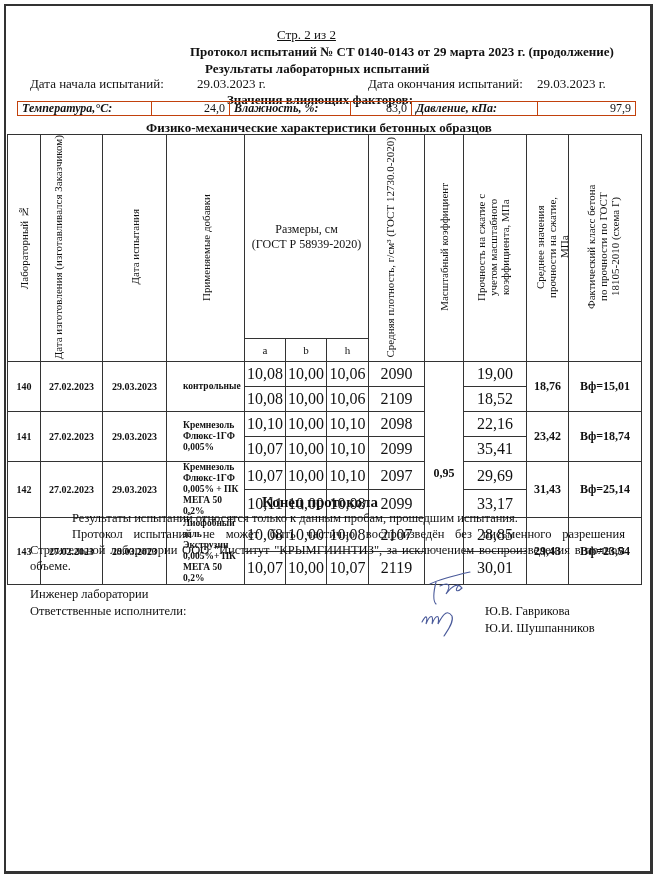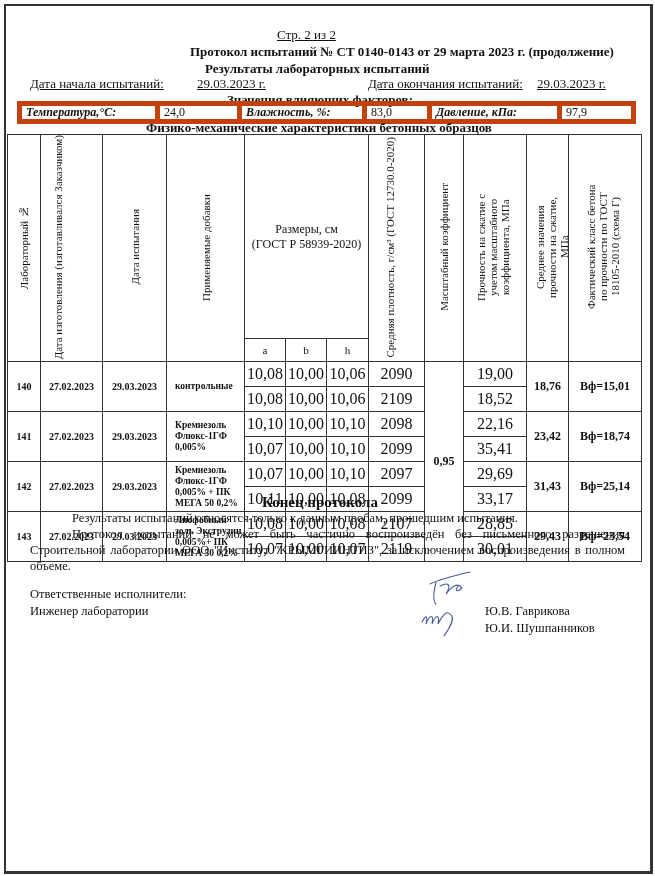--- a/index.html
+++ b/index.html
@@ -4,37 +4,37 @@
 <style>
   html, body { margin:0; padding:0; background:#ffffff; }
   body { width:655px; height:876px; position:relative; overflow:hidden;
          font-family:"Liberation Serif", "DejaVu Serif", serif; color:#111; }
   .page { position:absolute; left:4px; top:4px; width:644px; height:865px;
           border:2px solid #333; border-right-width:3px; border-bottom-width:3px; background:#fff; }
   .abs { position:absolute; white-space:nowrap; }
   .pgnum { left:277px; top:27px; font-size:13px;text-decoration:underline; }
   .title { left:190px; top:44px; font-size:13px; font-weight:bold; }
   .subtitle { left:205px; top:61px; font-size:13px; font-weight:bold; }
-  .dates { font-size:13px; top:76px;text-decoration:underline; }
+  .dates { font-size:13px; top:76px; }
   .factors-title { left:227px; top:92px; font-size:13px; font-weight:bold; }
   table.factors { position:absolute; left:17px; top:101px; width:619px; border-collapse:collapse;
                   font-size:12px; }
-  table.factors td { border:5px solid #c2410c; height:13px; padding:0 4px; line-height:13px; }
+  table.factors td { border:1px solid #c2410c; height:13px; padding:0 4px; line-height:13px; }
   table.factors td.lbl { font-style:italic; font-weight:bold; }
-  table.factors td.val { text-align:left; }
+  table.factors td.val { text-align:right; }
   .table-title { left:146px; top:120px; font-size:13px; font-weight:bold; }
   table.main { position:absolute; left:7px; top:134px; width:634px; border-collapse:collapse;
                font-size:10px; table-layout:fixed; }
   table.main td, table.main th { border:1px solid #333; text-align:center; vertical-align:middle; padding:0; }
   table.main th { font-weight:normal; font-size:11px; }
   .vert { writing-mode:vertical-rl; transform:rotate(180deg); display:inline-block;
           font-size:11px; line-height:12px; text-align:center; }
   table.main td.b { font-weight:bold; }
   table.main td.dim { font-size:16px; font-weight:normal; height:24px; }
-  table.main td.add { text-align:left; padding-left:8px; font-weight:bold; font-size:9.5px; line-height:11px; }
+  table.main td.add { text-align:left; padding-left:16px; font-weight:bold; font-size:9.5px; line-height:11px; }
   table.main td.big { font-size:12px; font-weight:bold; }
   .sizes-hdr { font-size:12px; line-height:15px; }
   .end-title { left:262px; top:494px; font-size:15px; font-weight:bold; }
   .para { font-size:12.5px; line-height:16px; }
   .p1 { left:72px; top:510px; }
   .p2 { left:30px; top:526px; width:595px; white-space:normal; text-align:justify; text-indent:42px; }
   .resp { font-size:12.5px; line-height:17px; left:30px; top:586px; }
   .names { font-size:12.5px; line-height:17px; left:485px; top:603px; }
   .sig { position:absolute; left:418px; top:570px; }
 </style>
@@ -190,22 +190,22 @@
     <td class="dim">30,01</td>
   </tr>
 </tbody>
   </table>
 
 <div class="abs end-title">Конец протокола</div>
 <div class="abs para p1">Результаты испытаний относятся только к данным пробам, прошедшим  испытания.</div>
 <div class="abs para p2">Протокол испытаний не может быть частично воспроизведён без письменного разрешения Строительной лаборатории ООО "Институт "КРЫМГИИНТИЗ", за исключением воспроизведения в полном объеме.</div>
 
 <div class="abs resp">
+  <div>Инженер лаборатории</div>
   <div>Ответственные исполнители:</div>
-  <div>Инженер лаборатории</div>
 </div>
 
 <svg class="sig" width="70" height="70" viewBox="0 0 70 70">
   <g fill="none" stroke="#4a5a9a" stroke-width="1.1" stroke-linecap="round">
     <path d="M12 14 C20 10 34 6 52 2"></path>
     <path d="M18 12 C16 20 14 30 18 34"></path>
     <path d="M22 16 C30 12 34 14 28 24 C34 16 40 12 44 18 C40 22 36 22 40 16"></path>
     <path d="M4 52 C8 44 10 46 8 54 C12 44 16 44 14 54 C18 44 22 44 20 54 C26 42 30 40 34 46 C36 52 30 60 26 66"></path>
   </g>
 </svg>

